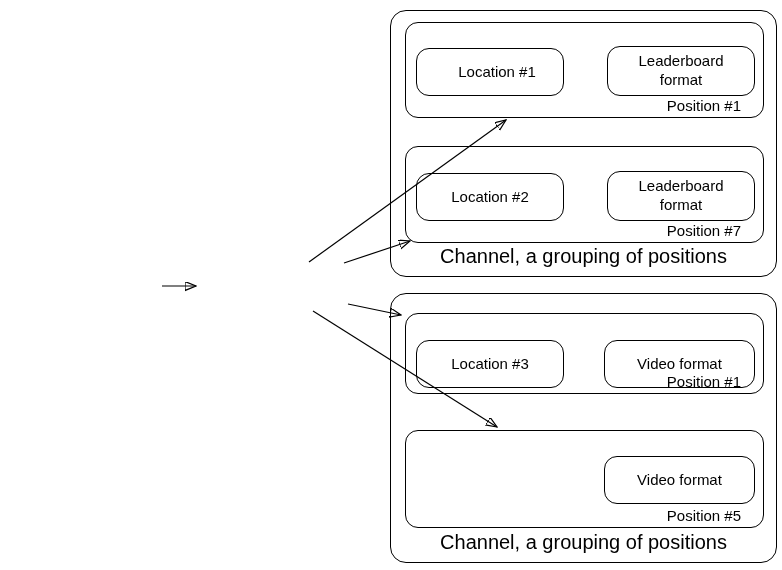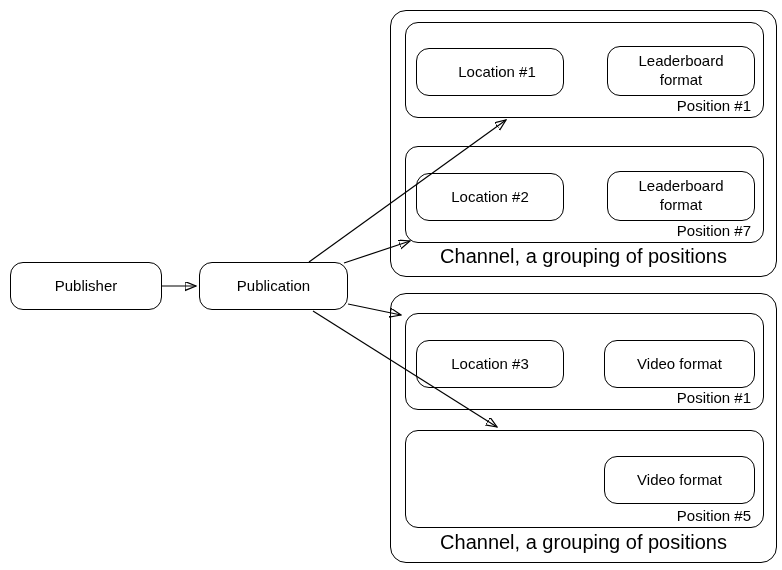--- a/index.html
+++ b/index.html
@@ -28,21 +28,21 @@
   .node {
     display: flex;
     align-items: center;
     justify-content: center;
     text-align: center;
     line-height: 1.25;
   }
   .format-text { max-width: 112px; }
   .corner-label {
     position: absolute;
-    right: 12px;
+    right: 22px;
     bottom: 3px;
     font-size: 15px;
     white-space: nowrap;
   }
   .channel-caption {
     position: absolute;
     left: 0;
     right: 0;
     bottom: 8px;
     text-align: center;
@@ -58,27 +58,21 @@
     pointer-events: none;
     z-index: 5;
   }
   .arrow-layer path { stroke: #000000; stroke-width: 1.2; fill: none; }
 </style>
 </head>
 <body>
 
 <div class="canvas">
 
-  <div class="box rounded-md node" style="left:10px; top:262px; width:152px; height:48px;">
-    <span>Publisher</span>
-  </div>
 
-  <div class="box rounded-md node" style="left:199px; top:262px; width:149px; height:48px;">
-    <span>Publication</span>
-  </div>
 
   <div class="box rounded-lg" style="left:390px; top:10px; width:387px; height:267px;">
 
     <div class="box rounded-md" style="left:14px; top:11px; width:359px; height:96px;">
       <div class="box rounded-md node" style="left:10px; top:25px; width:148px; height:48px;padding-left:14px;">
         <span>Location #1</span>
       </div>
       <div class="box rounded-md node" style="left:201px; top:23px; width:148px; height:50px;">
         <span class="format-text">Leaderboard format</span>
       </div>
@@ -93,21 +87,21 @@
         <span class="format-text">Leaderboard format</span>
       </div>
       <span class="corner-label">Position #7</span>
     </div>
 
     <span class="channel-caption">Channel, a grouping of positions</span>
   </div>
 
   <div class="box rounded-lg" style="left:390px; top:293px; width:387px; height:270px;">
 
-    <div class="box rounded-md" style="left:14px; top:19px; width:359px; height:97px;">
+    <div class="box rounded-md" style="left:14px; top:19px; width:359px; height:81px;">
       <div class="box rounded-md node" style="left:10px; top:26px; width:148px; height:48px;">
         <span>Location #3</span>
       </div>
       <div class="box rounded-md node" style="left:198px; top:26px; width:151px; height:48px;">
         <span>Video format</span>
       </div>
       <span class="corner-label">Position #1</span>
     </div>
 
     <div class="box rounded-md" style="left:14px; top:136px; width:359px; height:98px;">

